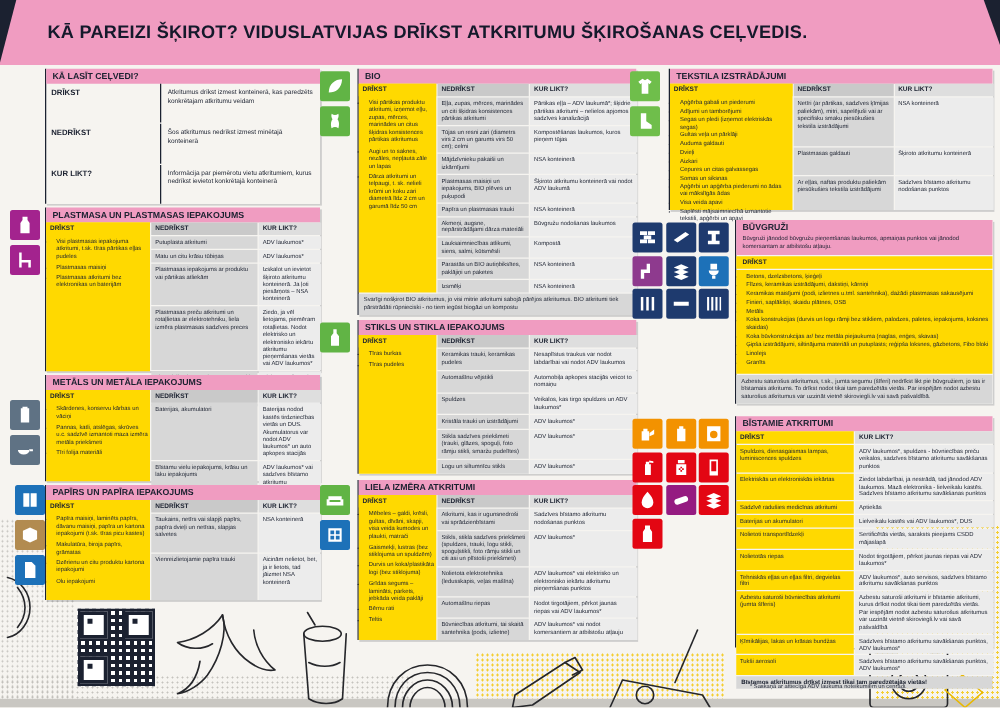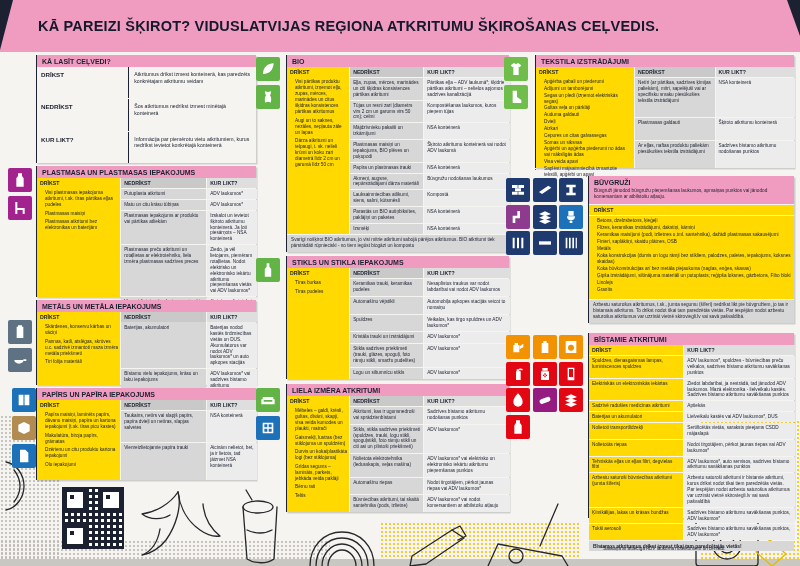--- a/index.html
+++ b/index.html
@@ -64,21 +64,21 @@
 </style>
 </head>
 <body>
 
 <div class="speck" style="left:0;top:415px;width:60px;height:150px"></div>
 <div class="speck" style="left:0;top:540px;width:330px;height:24px"></div>
 <div class="speck yellow" style="left:700px;top:420px;width:100px;height:144px"></div>
 <div class="speck yellow" style="left:380px;top:522px;width:200px;height:42px"></div>
 
 <div class="header">
-  <h1>KĀ PAREIZI ŠĶIROT? VIDUSLATVIJAS REĢIONA ATKRITUMU ŠĶIROŠANAS CEĻVEDIS.</h1>
+  <h1>KĀ PAREIZI ŠĶIROT? VIDUSLATVIJAS DRĪKST ATKRITUMU ŠĶIROŠANAS CEĻVEDIS.</h1>
 </div>
 <div class="corner-tl"></div>
 <div class="corner-tr"></div>
 
 <div class="panel" style="left:36px;top:55px;width:219px;height:108px">
   <div class="bar">KĀ LASĪT CEĻVEDI?</div>
   <div style="flex:1;display:flex;flex-direction:column">
       <div class="klrow">
       <div class="lab">DRĪKST</div>
       <div class="desc">Atkritumus drīkst izmest konteinerā, kas paredzēts konkrētajam atkritumu veidam</div>

